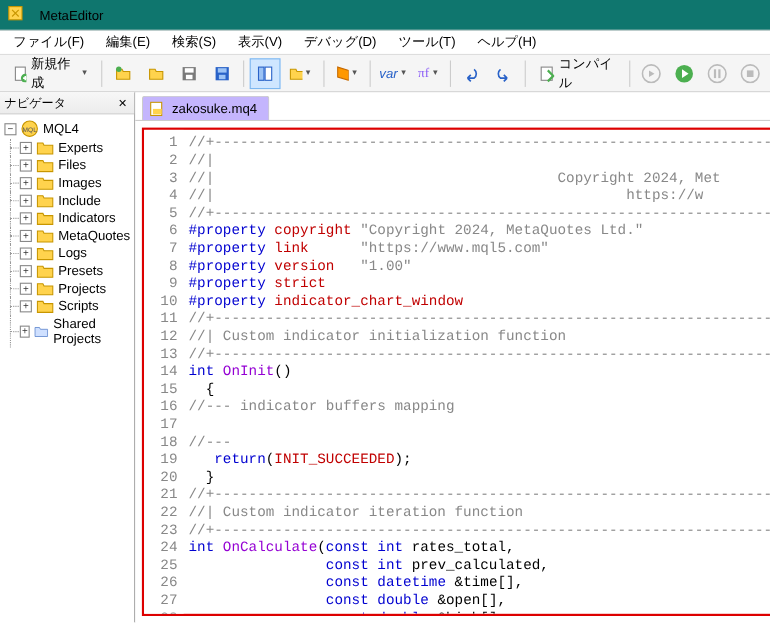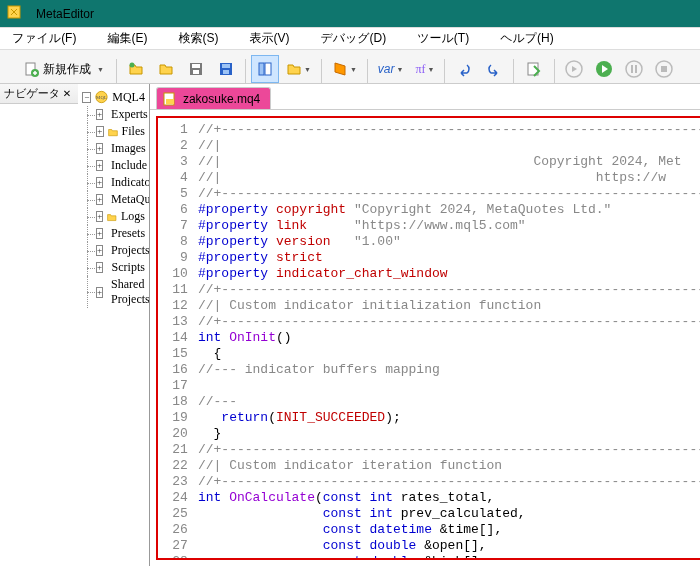--- a/index.html
+++ b/index.html
@@ -1,40 +1,40 @@
 <!DOCTYPE html>
 <html><head>
 <meta charset="utf-8">
 <style>
 * { box-sizing: border-box; margin: 0; padding: 0; }
 body { font-family: "MS Gothic", "Meiryo", sans-serif; font-size: 12px; background: #fff; width: 700px; height: 566px; overflow: hidden; position: relative; }
 .titlebar { height: 28px; background: #0f766e; border-bottom: 1px solid #ddd; display: flex; align-items: center; padding: 0 6px; gap: 14px; }
 .title-icon { width: 16px; height: 16px; }
-.menubar { height: 22px; display: flex; align-items: center; padding: 0 4px; gap: 15px; border-bottom: 1px solid #ddd; }
+.menubar { height: 22px; display: flex; align-items: center; padding: 0 4px; gap: 4px; border-bottom: 1px solid #ddd; }
 .menu-item { padding: 2px 8px; cursor: pointer; }
-.toolbar { height: 34px; background: #f5f5f5; border-bottom: 1px solid #ccc; display: flex; align-items: flex-end; padding: 0 16px; gap: 2px; }
+.toolbar { height: 34px; background: #f5f5f5; border-bottom: 1px solid #ccc; display: flex; align-items: center; padding: 0 4px; gap: 2px; }
 .tb-btn { min-width: 28px; height: 28px; display: flex; align-items: center; justify-content: center; border: 1px solid transparent; cursor: pointer; padding: 0 4px; }
 .tb-btn.wide { padding: 0 6px; gap: 4px; }
 .tb-sep { width: 1px; height: 24px; background: #ccc; margin: 0 3px; }
 .dropdown-arrow { font-size: 7px; color: #555; margin-left: 2px; }
 .main { display: flex; height: calc(100% - 84px); }
-.navigator { width: 198px; border-right: 1px solid #999; display: flex; flex-direction: row; background: #fff; font-family: Liberation Serif, serif; }
+.navigator { width: 198px; border-right: 1px solid #999; display: flex; flex-direction: column; background: #fff; }
 .nav-header { height: 20px; background: linear-gradient(#f7f7f7,#ececec); border-bottom: 1px solid #ccc; display: flex; align-items: center; justify-content: space-between; padding: 0 4px; font-size: 11px; }
 .nav-close { width: 14px; height: 14px; display: flex; align-items: center; justify-content: center; cursor: pointer; font-size: 10px; }
 .nav-tree { flex: 1; overflow: auto; padding: 4px 0; }
 .tree-root { display: flex; align-items: center; gap: 4px; padding: 1px 4px; cursor: pointer; }
 .tree-item { display: flex; align-items: center; gap: 4px; padding: 1px 4px 1px 18px; cursor: pointer; position: relative; }
 .tree-item::before { content: ""; position: absolute; left: 9px; top: 0; bottom: 0; border-left: 1px dotted #999; }
 .tree-item .hline { position: absolute; left: 9px; top: 50%; width: 8px; border-top: 1px dotted #999; }
 .exp-box { width: 11px; height: 11px; border: 1px solid #888; background: #fff; font-size: 9px; line-height: 9px; text-align: center; color: #333; }
 .folder-icon { width: 16px; height: 14px; }
 .mql-icon { width: 16px; height: 16px; }
 .editor { flex: 1; display: flex; flex-direction: column; background: #fff; }
 .tab-strip { height: 26px; display: flex; align-items: flex-end; padding: 4px 6px 0 6px; gap: 4px; border-bottom: 1px solid #ccc; }
-.tab { height: 22px; border: 1px solid #ccc; border-bottom: none; background: #ec4899; display: flex; align-items: center; padding: 0 10px 0 6px; gap: 6px; border-radius: 3px 3px 0 0; cursor: pointer; }
+.tab { height: 22px; border: 1px solid #ccc; border-bottom: none; background: #c4b5fd; display: flex; align-items: center; padding: 0 10px 0 6px; gap: 6px; border-radius: 3px 3px 0 0; cursor: pointer; }
 .tab-icon { width: 14px; height: 14px; }
 .code-wrap { flex: 1; border: 2px solid #d00; margin: 6px; overflow: hidden; position: relative; background: #fff; }
 .code-area { display: flex; font-family: "Consolas","Courier New",monospace; font-size: 13px; line-height: 16px; height: 100%; }
 .gutter { width: 36px; text-align: right; color: #888; padding: 4px 6px 4px 0; background: #fff; user-select: none; }
 .gutter div { height: 16px; }
 .codelines { padding: 4px 0 4px 4px; white-space: pre; overflow: hidden; }
 .codelines .line { height: 16px; }
 .c-gray { color: #888; }
 .c-blue { color: #0000d0; }
 .c-red { color: #c00000; }
@@ -142,20 +142,21 @@
       <svg width="16" height="16">
         <path d="M5 4a5 5 0 0 0 0 8h6M11 12l-3-3M11 12l-3 3" fill="none" stroke="#2962c8" stroke-width="1.5"></path>
       </svg>
     </div>
   <div class="tb-sep"></div>
   <div class="tb-btn wide">
     <svg width="16" height="16">
         <rect x="2" y="2" width="10" height="12" fill="#fff" stroke="#888"></rect>
         <path d="M8 5l5 5-5 5" fill="none" stroke="#4caf50" stroke-width="2"></path>
       </svg>
+    <span>コンパイル</span>
   </div>
   <div class="tb-sep"></div>
   <div class="tb-btn">
       <svg width="18" height="18">
         <circle cx="9" cy="9" r="8" fill="none" stroke="#bbb" stroke-width="1.5"></circle>
         <path d="M7 6l5 3-5 3z" fill="#bbb"></path>
       </svg>
     </div>
   <div class="tb-btn">
       <svg width="18" height="18">

